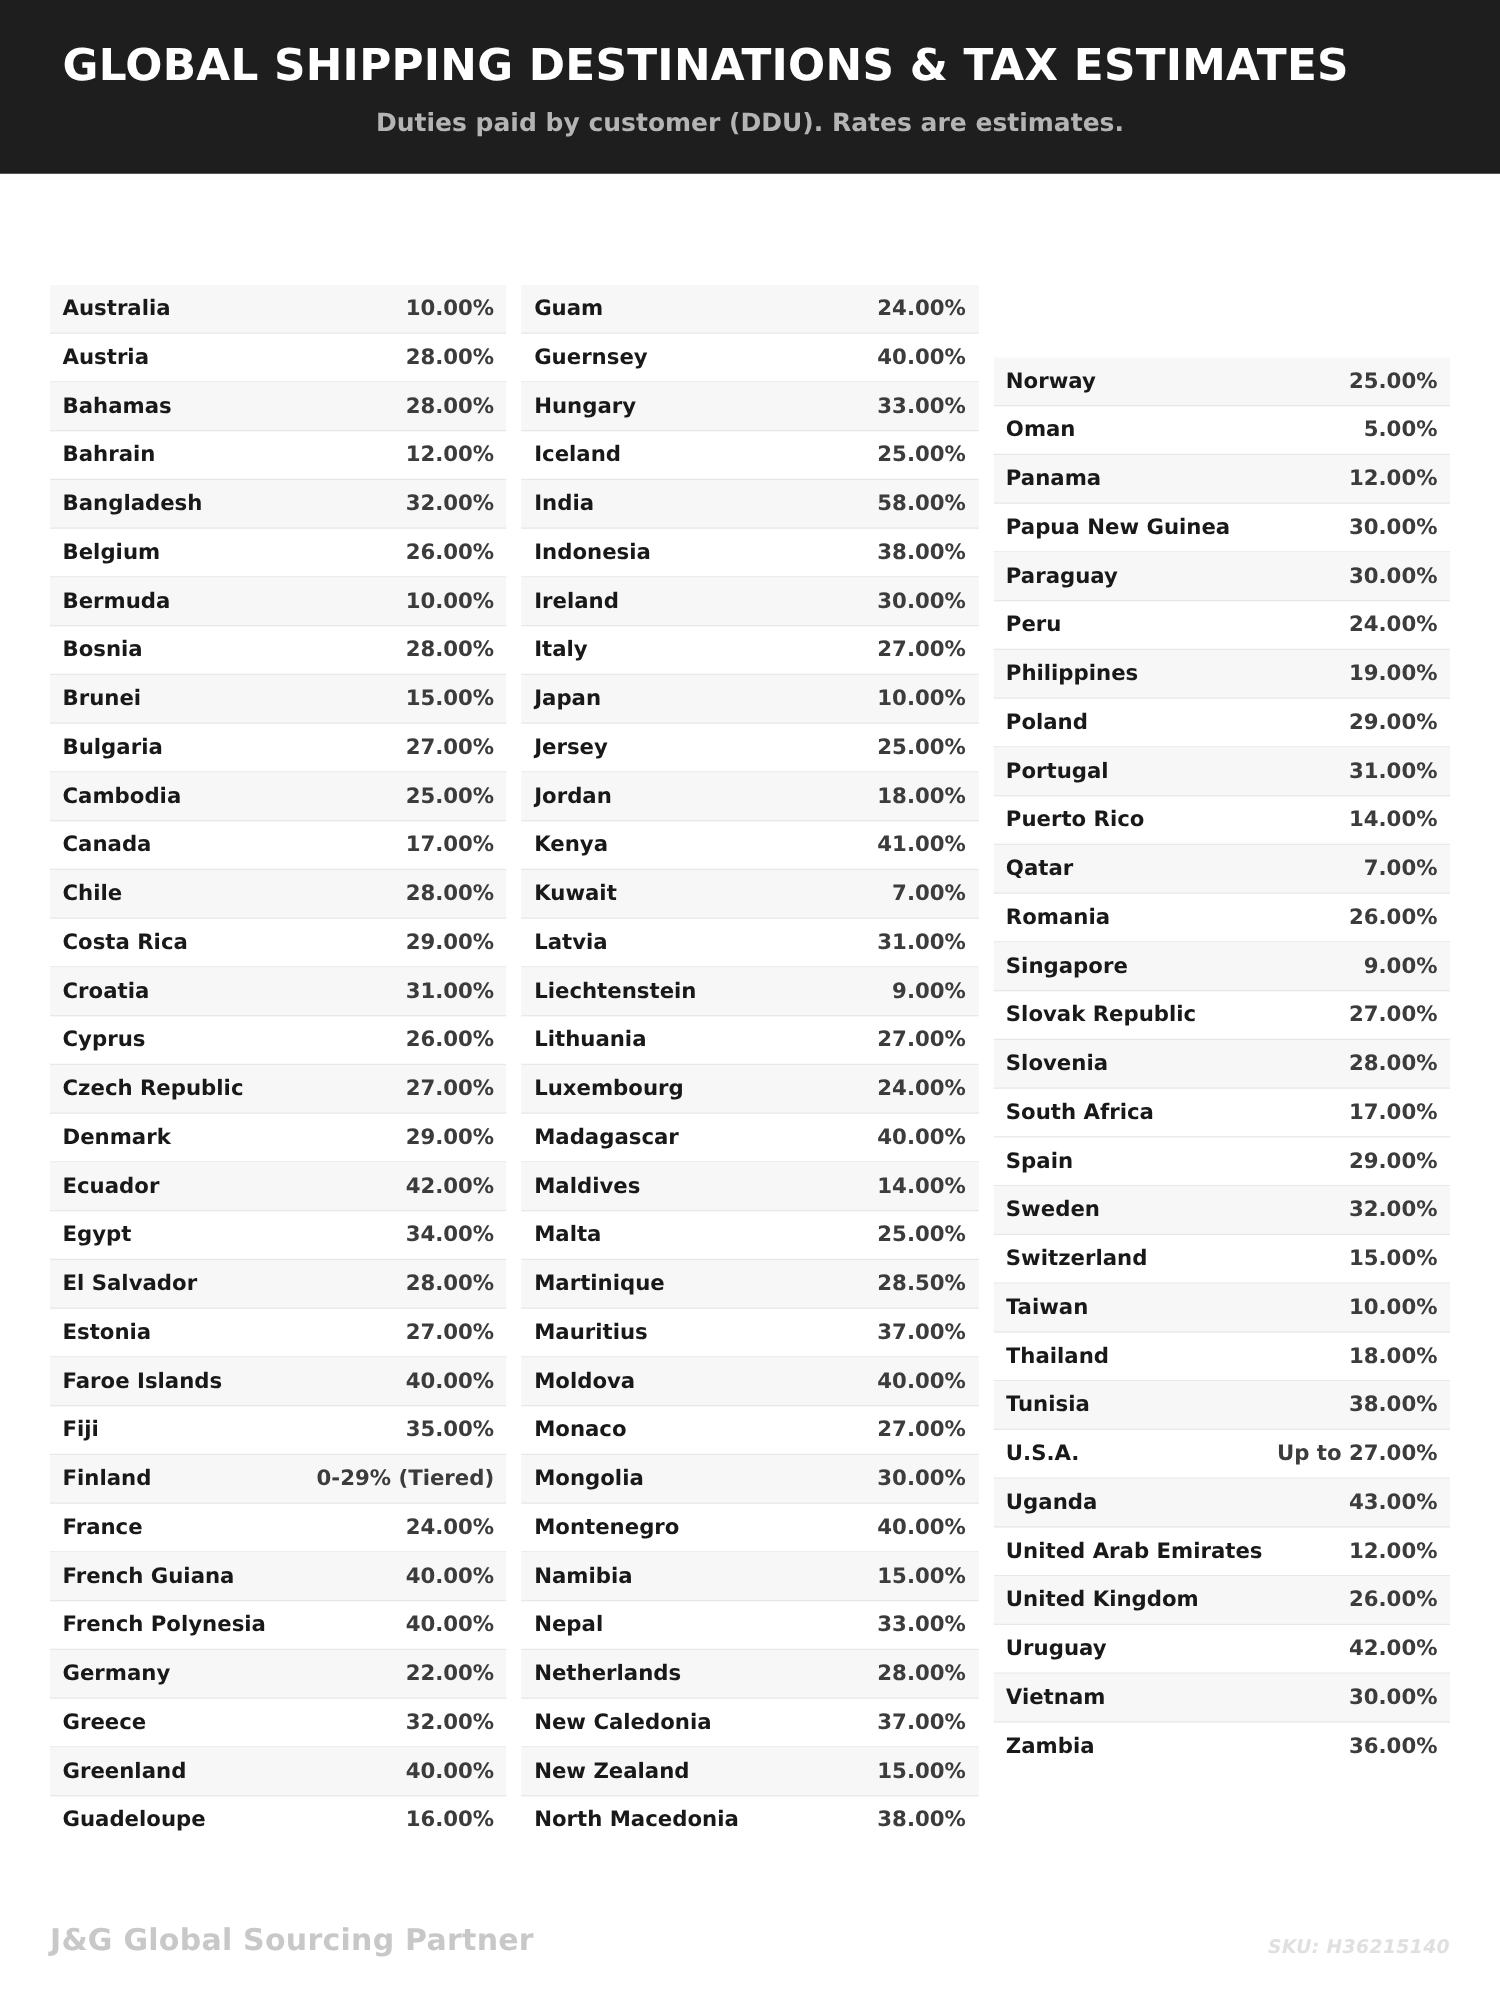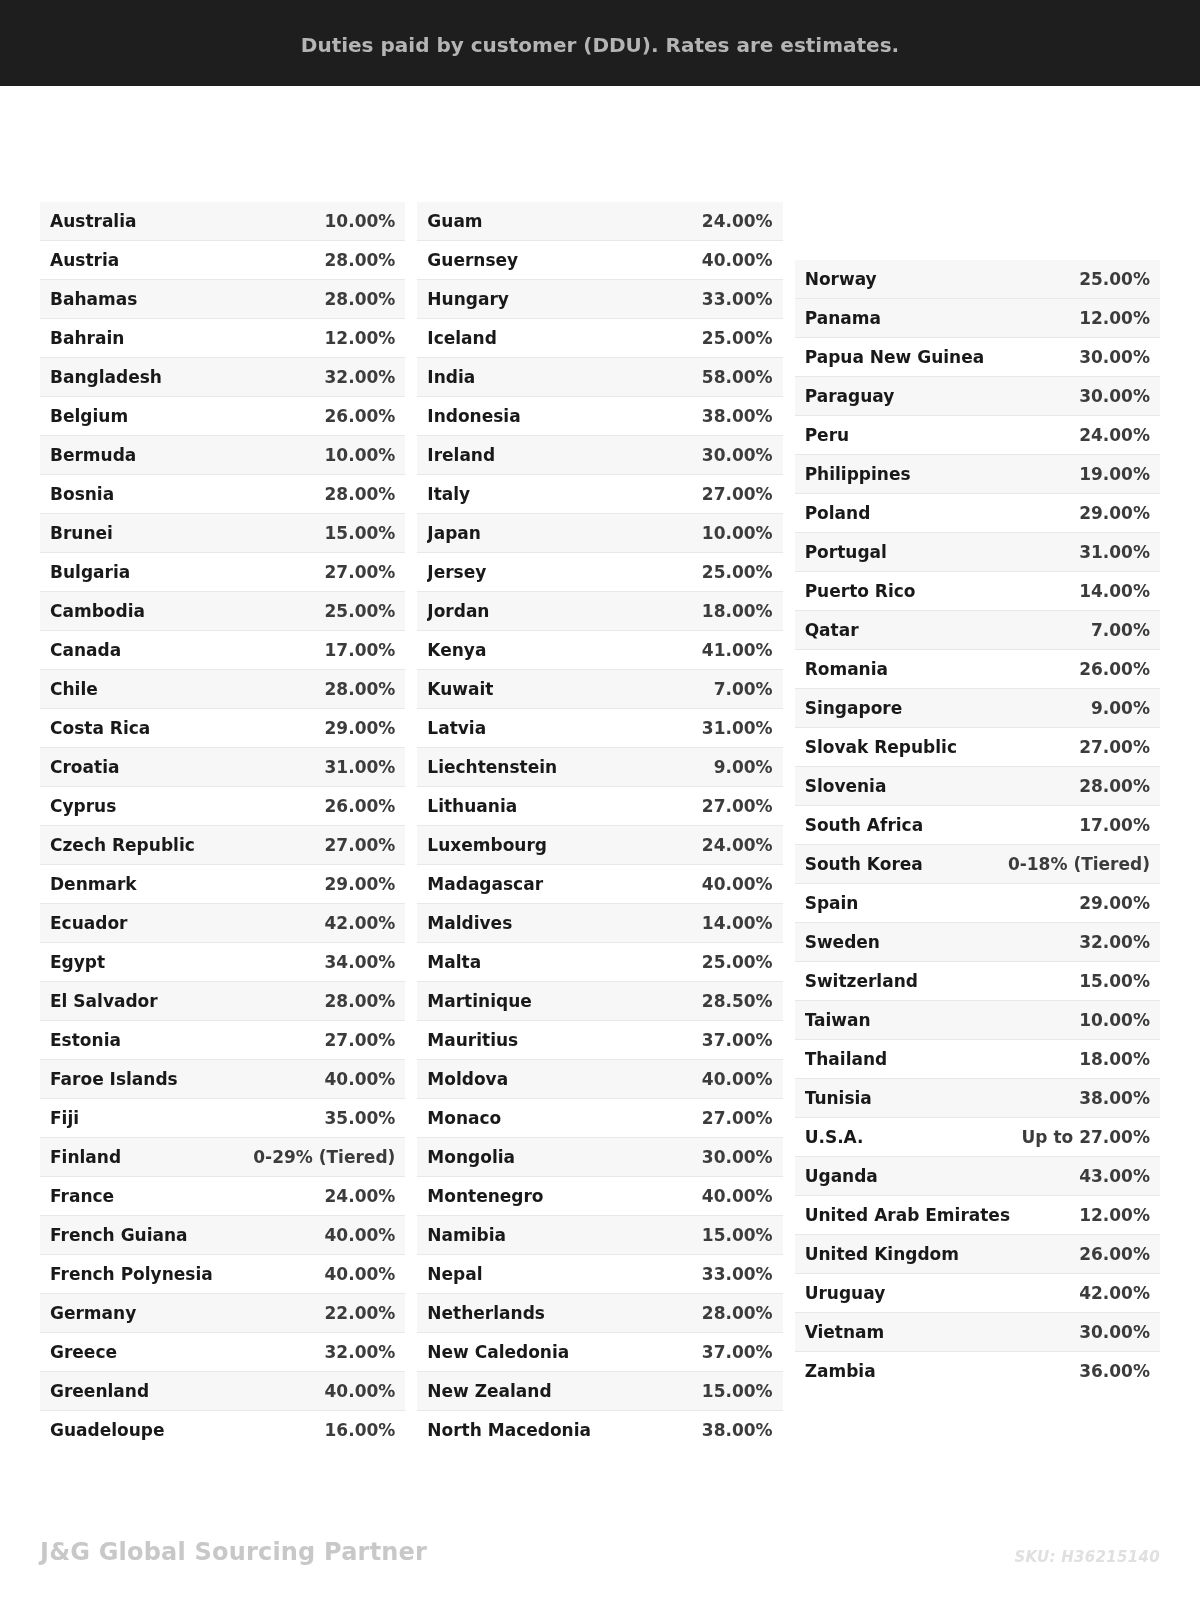--- a/index.html
+++ b/index.html
@@ -108,20 +108,21 @@
     letter-spacing: 0.3px;
     font-style: italic;
   }
 </style>
 </head>
 <body>
 
 <div class="page">
 
   <div class="header">
+    <h1 class="header-title">GLOBAL SHIPPING DESTINATIONS &amp; TAX ESTIMATES</h1>
     <p class="header-subtitle">Duties paid by customer (DDU). Rates are estimates.</p>
   </div>
 
   <div class="content">
     <div class="col">
         <div class="row alt">
           <span class="country">Australia</span>
           <span class="rate">10.00%</span>
         </div>
         <div class="row">
@@ -377,20 +378,24 @@
         <div class="row last">
           <span class="country">North Macedonia</span>
           <span class="rate">38.00%</span>
         </div>
       </div>
     <div class="col">
         <div class="row alt">
           <span class="country">Norway</span>
           <span class="rate">25.00%</span>
         </div>
+        <div class="row">
+          <span class="country">Oman</span>
+          <span class="rate">5.00%</span>
+        </div>
         <div class="row alt">
           <span class="country">Panama</span>
           <span class="rate">12.00%</span>
         </div>
         <div class="row">
           <span class="country">Papua New Guinea</span>
           <span class="rate">30.00%</span>
         </div>
         <div class="row alt">
           <span class="country">Paraguay</span>
@@ -432,24 +437,20 @@
           <span class="country">Slovak Republic</span>
           <span class="rate">27.00%</span>
         </div>
         <div class="row alt">
           <span class="country">Slovenia</span>
           <span class="rate">28.00%</span>
         </div>
         <div class="row">
           <span class="country">South Africa</span>
           <span class="rate">17.00%</span>
-        </div>
-        <div class="row alt">
-          <span class="country">South Korea</span>
-          <span class="rate">0-18% (Tiered)</span>
         </div>
         <div class="row">
           <span class="country">Spain</span>
           <span class="rate">29.00%</span>
         </div>
         <div class="row alt">
           <span class="country">Sweden</span>
           <span class="rate">32.00%</span>
         </div>
         <div class="row">

